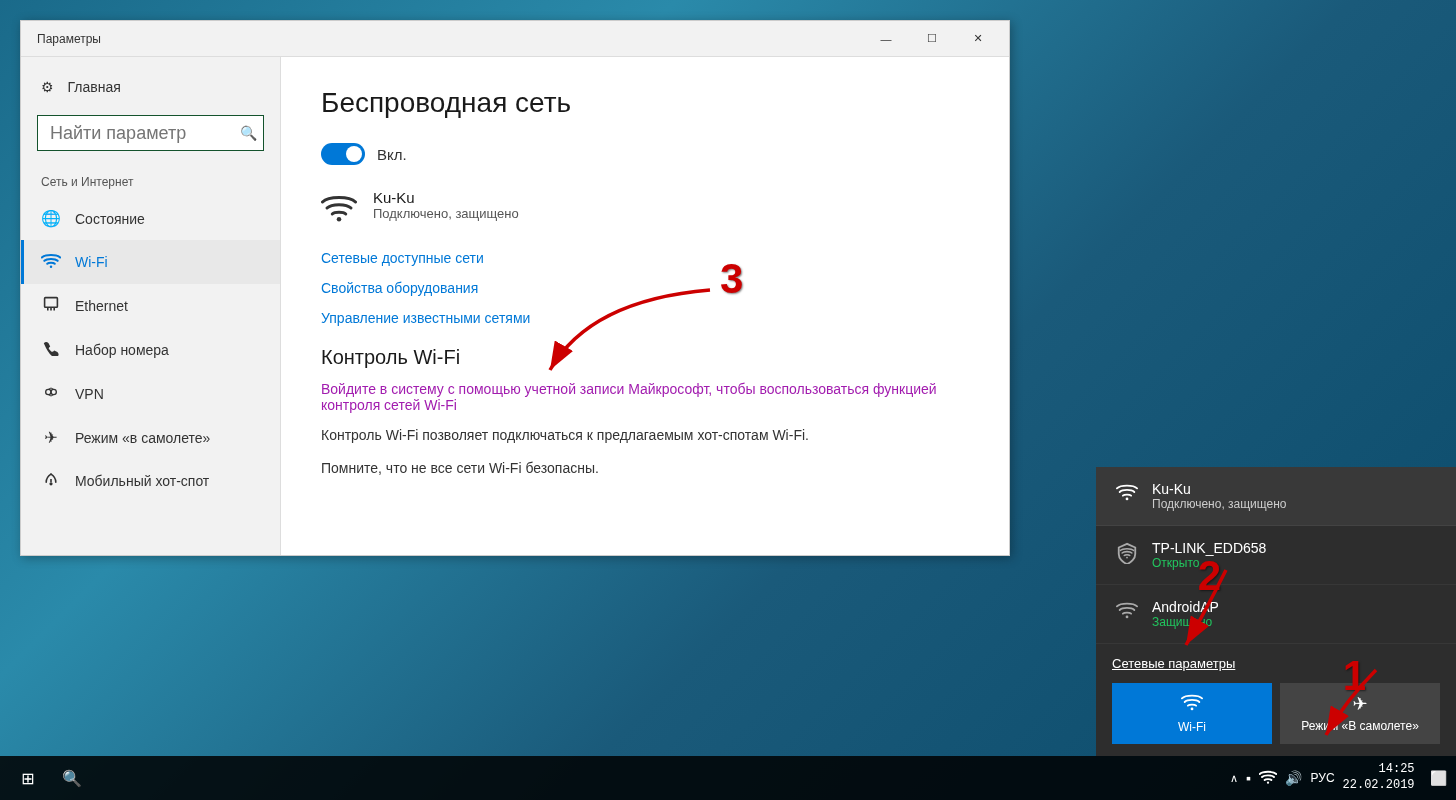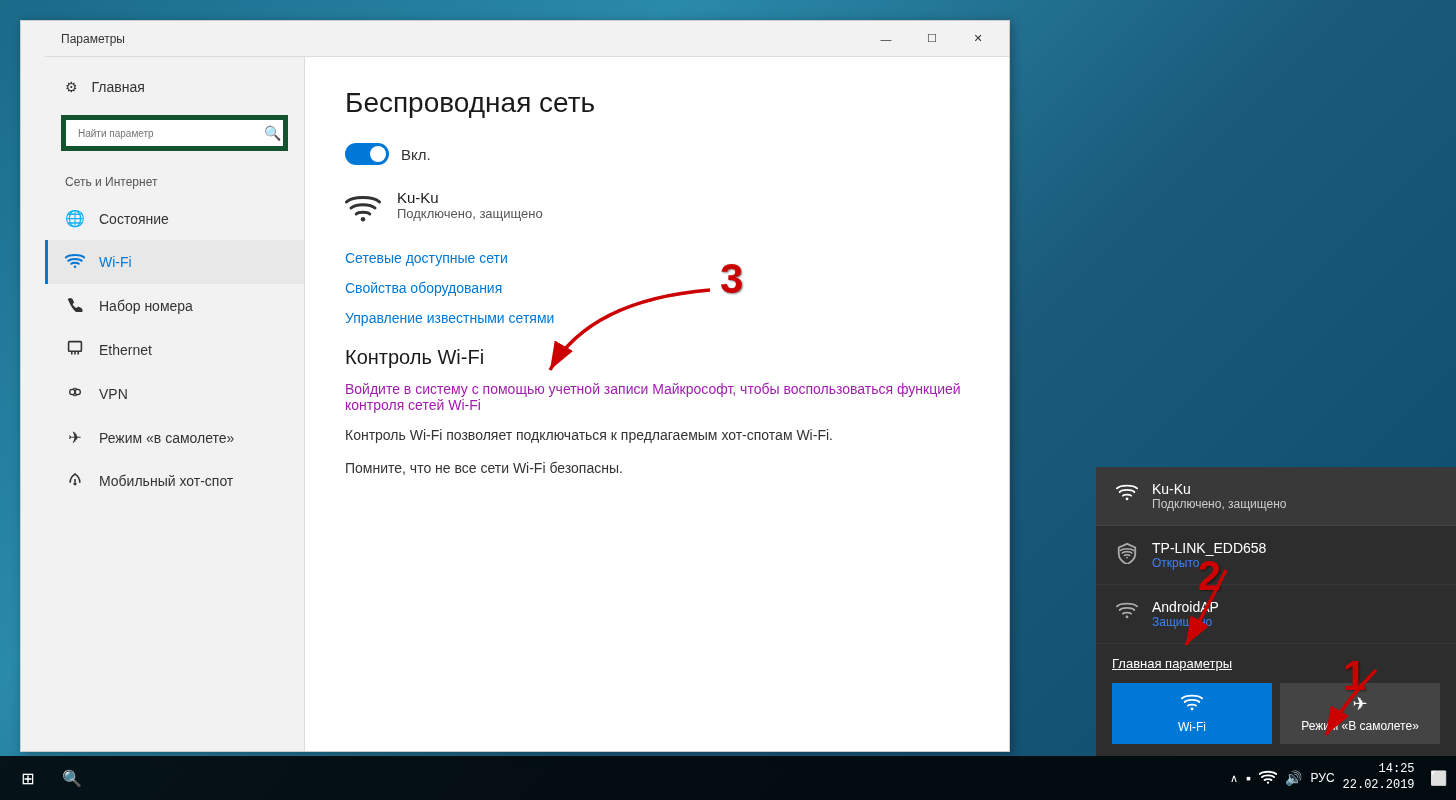--- a/index.html
+++ b/index.html
@@ -19,27 +19,26 @@
       background: linear-gradient(135deg, #1a6a8a 0%, #2a8aaa 30%, #1a5a7a 60%, #0a4a6a 100%);
       position: relative;
     }
 
     
     .settings-window {
       position: absolute;
       top: 20px;
       left: 20px;
       width: 990px;
-      height: 732px;
+      height: 536px;
       background: #f2f2f2;
       border: 1px solid #ccc;
       box-shadow: 2px 2px 10px rgba(0,0,0,0.3);
       display: flex;
       flex-direction: column;
-      padding-left: 24px;
     }
 
     .title-bar {
       background: #f2f2f2;
       height: 36px;
       display: flex;
       align-items: center;
       justify-content: space-between;
       padding: 0 8px 0 16px;
       border-bottom: 1px solid #ddd;
@@ -94,24 +93,24 @@
       color: #333;
     }
 
     .sidebar-search {
       margin: 8px 16px;
       position: relative;
     }
     .sidebar-search input {
       width: 100%;
       height: 36px;
-      border: 5px solid #14532d;
+      border: 1px solid #14532d;
       background: white;
       padding: 0 32px 0 12px;
-      font-size: 10px;
+      font-size: 18px;
       color: #333;
       outline: none;
     }
     .sidebar-search .search-icon-btn {
       position: absolute;
       right: 6px;
       top: 50%;
       transform: translateY(-50%);
       color: #666;
       font-size: 14px;
@@ -339,21 +338,21 @@
     }
     .flyout-wifi-icon.connected { color: white; }
 
     .flyout-net-name {
       font-size: 14px;
       font-weight: 500;
       color: white;
     }
     .flyout-net-status {
       font-size: 12px;
-      color: #3b82f6;
+      color: #22c55e;
     }
 
     .flyout-shield {
       font-size: 18px;
       color: #aaa;
       margin-top: 2px;
     }
 
     .flyout-bottom {
       padding: 12px 16px;
@@ -476,35 +475,35 @@
               <path d="M4 10 C7 7 17 7 20 10" stroke="#0078d7" stroke-width="2.5" fill="none" stroke-linecap="round"></path>
               <path d="M7.5 13.5 C9 12 15 12 16.5 13.5" stroke="#0078d7" stroke-width="2.5" fill="none" stroke-linecap="round"></path>
               <circle cx="12" cy="17" r="1.5" fill="#0078d7"></circle>
             </svg>
           </span>
           <span style="color:#0078d7;">Wi-Fi</span>
         </div>
         <div class="sidebar-item">
           <span class="item-icon">
             <svg width="20" height="16" viewBox="0 0 24 20" fill="none">
-              <path d="M3 4 Q6 1 9 4 L11 8 Q8 10 10 12 L12 14 Q14 16 16 13 L20 15 Q23 18 20 21 Q12 25 3 4Z" fill="#333"></path>
-            </svg>
-          </span>
-          <span>Набор номера</span>
-        </div>
-        <div class="sidebar-item">
-          <span class="item-icon">
-            <svg width="20" height="16" viewBox="0 0 24 20" fill="none">
               <rect x="4" y="2" width="16" height="12" rx="1" stroke="#333" stroke-width="2" fill="none"></rect>
               <line x1="8" y1="14" x2="8" y2="18" stroke="#333" stroke-width="2"></line>
               <line x1="12" y1="14" x2="12" y2="18" stroke="#333" stroke-width="2"></line>
               <line x1="16" y1="14" x2="16" y2="18" stroke="#333" stroke-width="2"></line>
             </svg>
           </span>
           <span>Ethernet</span>
+        </div>
+        <div class="sidebar-item">
+          <span class="item-icon">
+            <svg width="20" height="16" viewBox="0 0 24 20" fill="none">
+              <path d="M3 4 Q6 1 9 4 L11 8 Q8 10 10 12 L12 14 Q14 16 16 13 L20 15 Q23 18 20 21 Q12 25 3 4Z" fill="#333"></path>
+            </svg>
+          </span>
+          <span>Набор номера</span>
         </div>
         <div class="sidebar-item">
           <span class="item-icon">
             <svg width="20" height="16" viewBox="0 0 24 24" fill="none">
               <circle cx="8" cy="12" r="4" stroke="#333" stroke-width="2"></circle>
               <circle cx="16" cy="12" r="4" stroke="#333" stroke-width="2"></circle>
               <path d="M8 8 Q12 4 16 8" stroke="#333" stroke-width="1.5" fill="none"></path>
               <path d="M8 16 Q12 20 16 16" stroke="#333" stroke-width="1.5" fill="none"></path>
             </svg>
           </span>
@@ -608,21 +607,21 @@
           <circle cx="12" cy="16.5" r="1.5" fill="#aaa"></circle>
         </svg>
       </span>
       <div>
         <div class="flyout-net-name">AndroidAP</div>
         <div class="flyout-net-status">Защищено</div>
       </div>
     </div>
 
     <div class="flyout-bottom">
-      <a class="flyout-settings-link">Главная параметры</a>
+      <a class="flyout-settings-link">Сетевые параметры</a>
       <div class="flyout-quick-buttons">
         <button class="quick-btn">
           <span class="quick-btn-icon">
             <svg width="22" height="18" viewBox="0 0 24 18" fill="none">
               <path d="M1 5 C5 1 19 1 23 5" stroke="white" stroke-width="2" fill="none" stroke-linecap="round"></path>
               <path d="M4 9 C7 6 17 6 20 9" stroke="white" stroke-width="2" fill="none" stroke-linecap="round"></path>
               <path d="M7.5 13 C9 11.5 15 11.5 16.5 13" stroke="white" stroke-width="2" fill="none" stroke-linecap="round"></path>
               <circle cx="12" cy="16.5" r="1.5" fill="white"></circle>
             </svg>
           </span>

